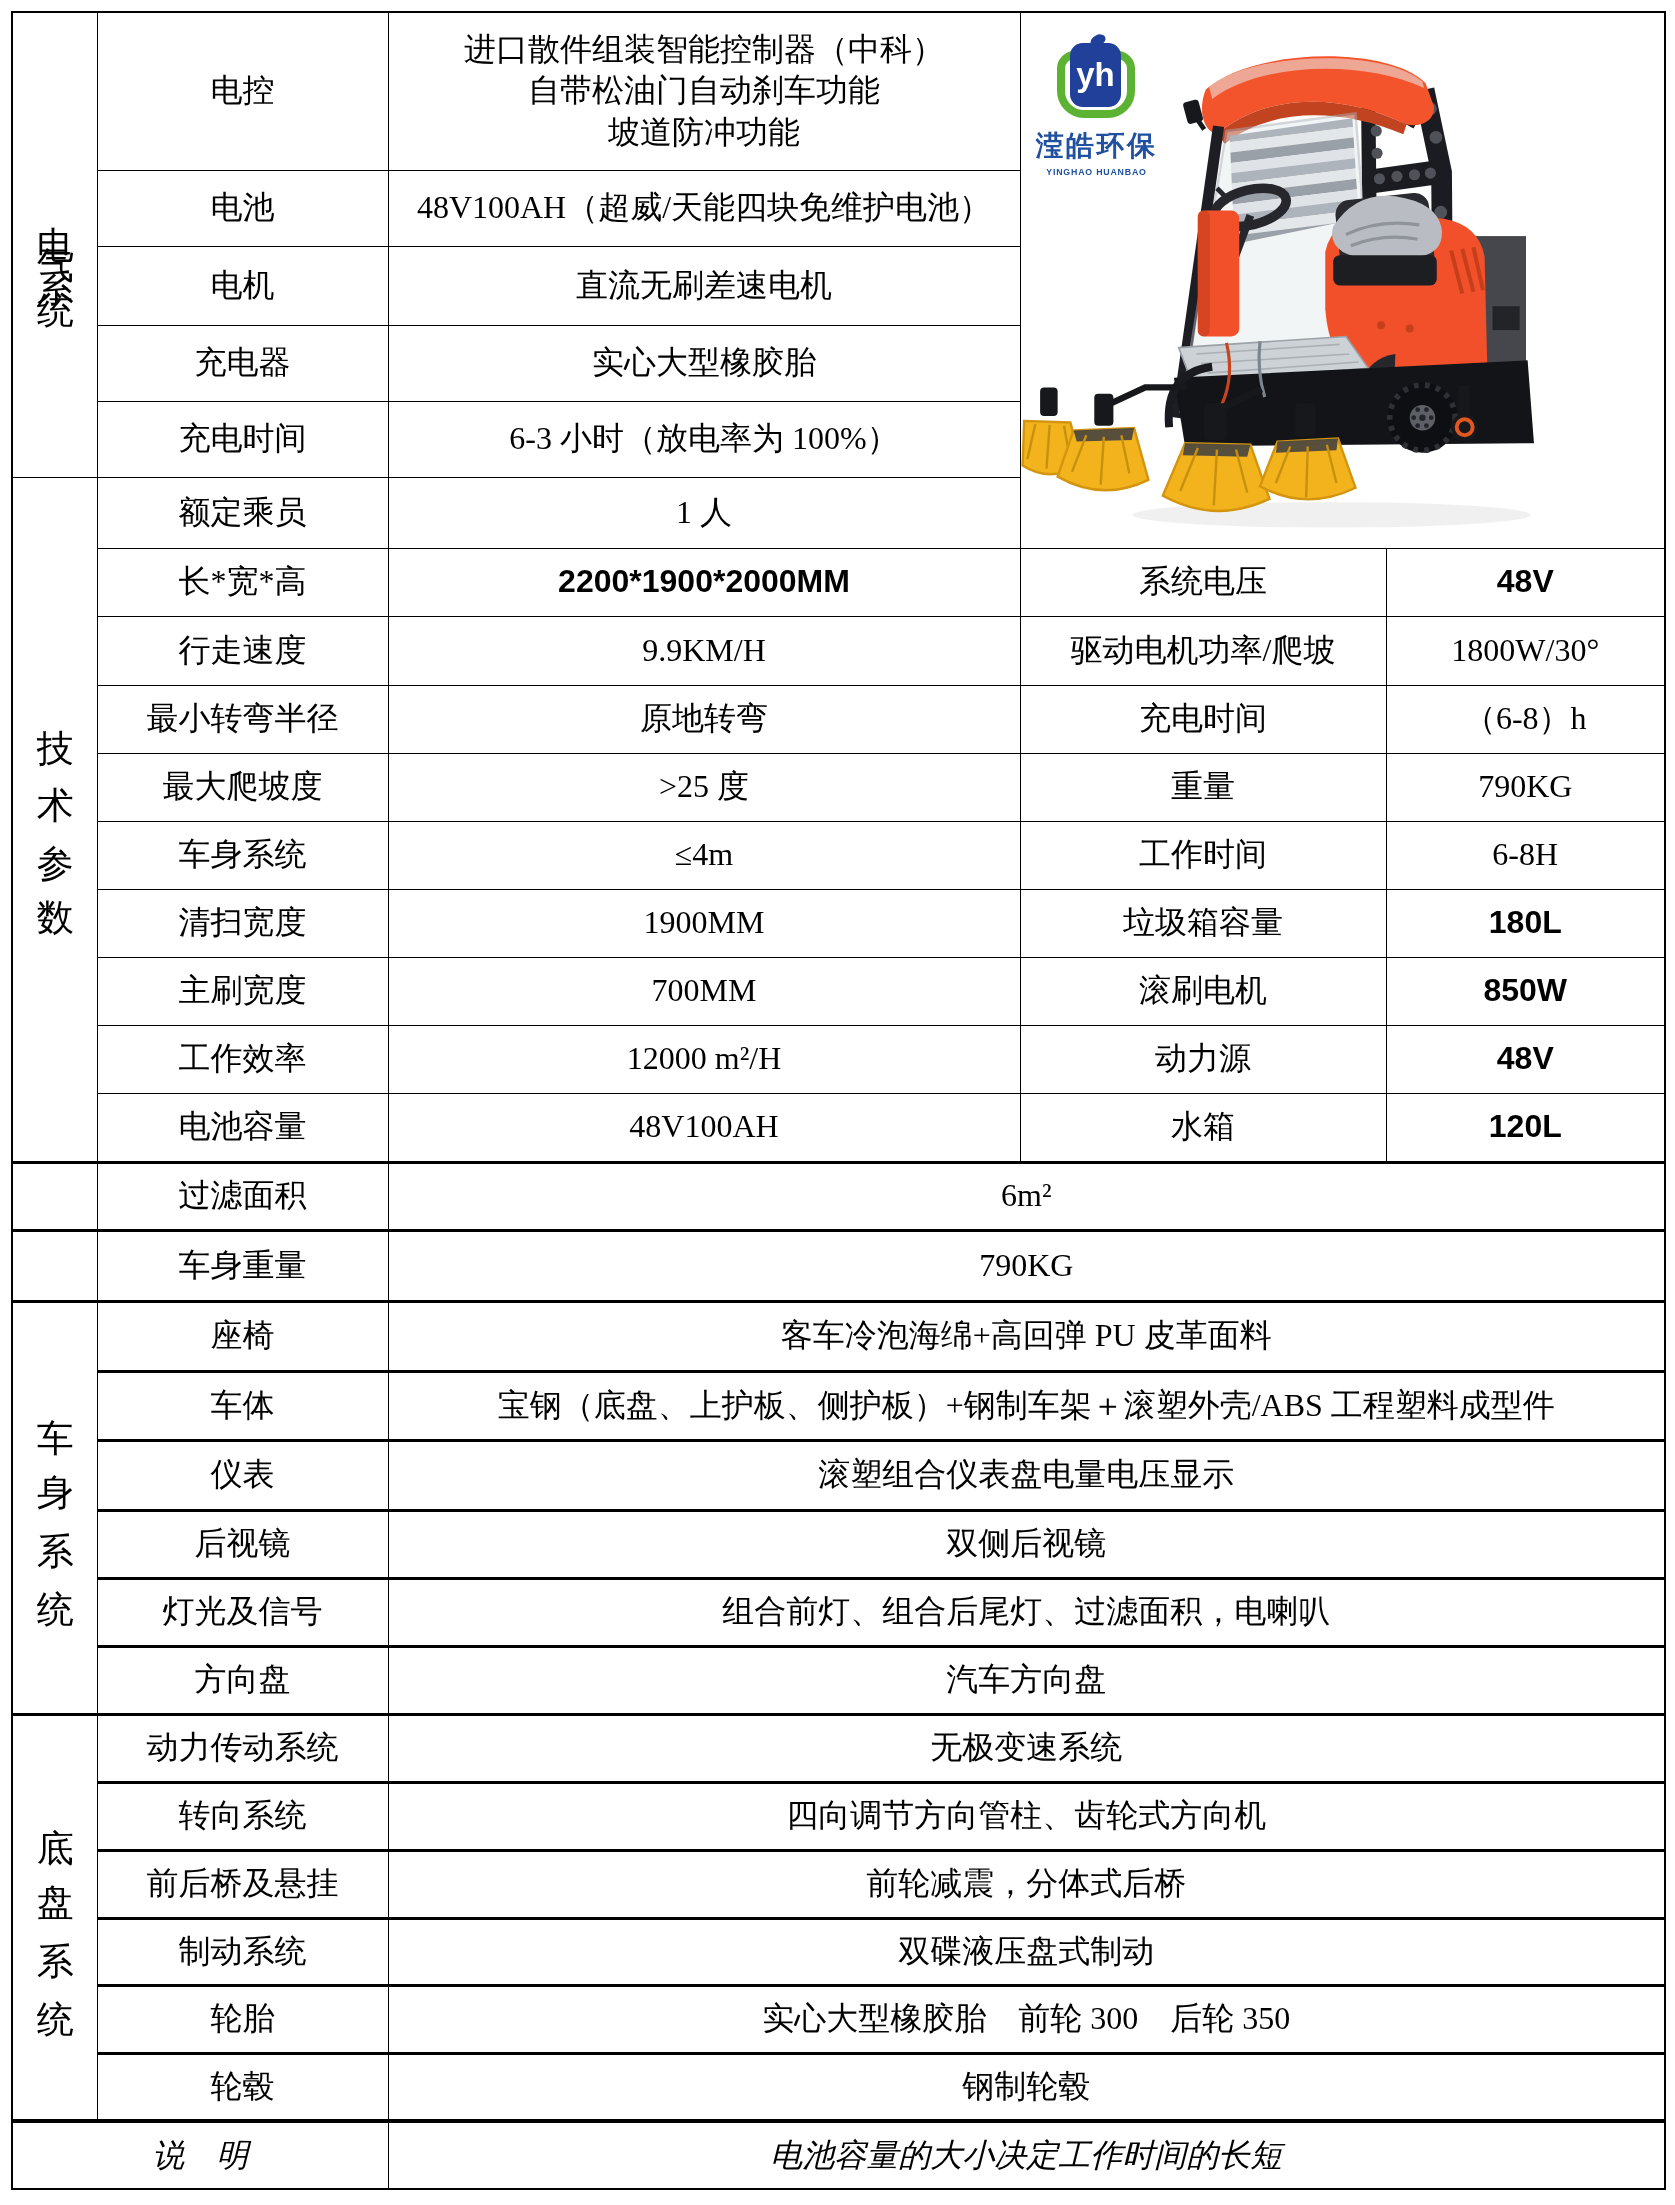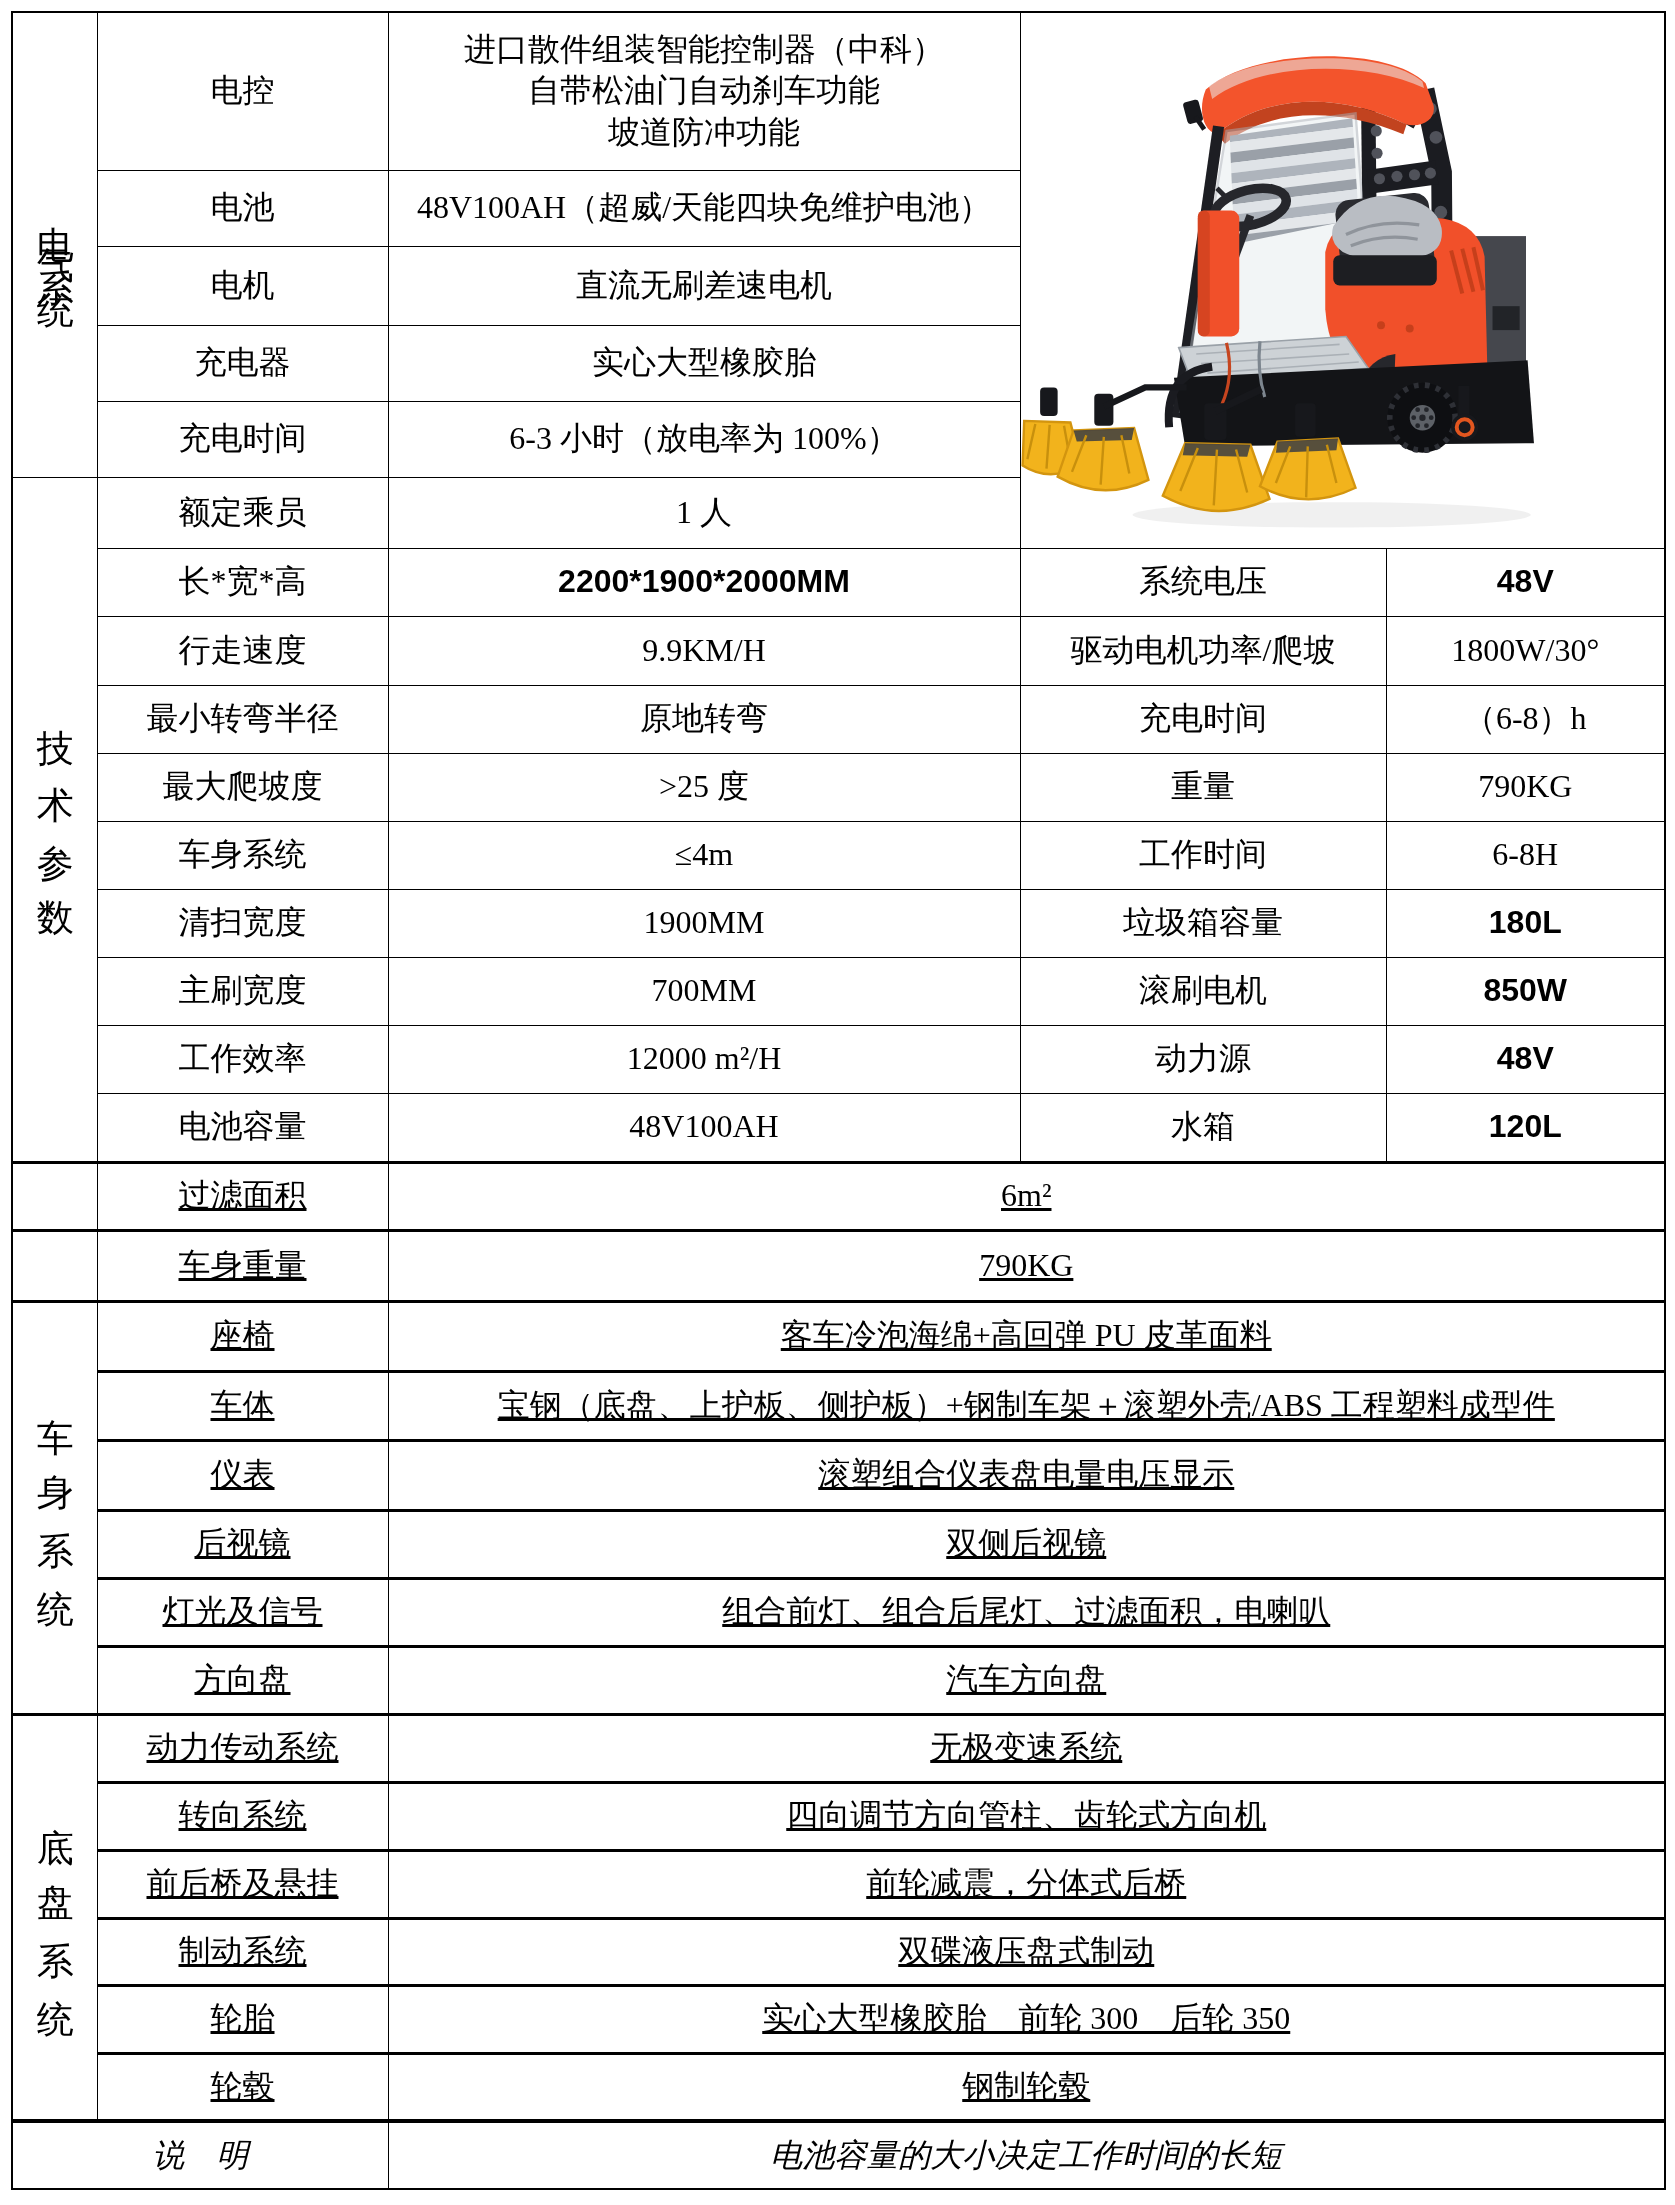--- a/index.html
+++ b/index.html
@@ -3,21 +3,21 @@
 <meta charset="utf-8">
 <style>
   html,body { margin:0; padding:0; background:#ffffff; }
   .page { position:relative; width:1676px; height:2205px; background:#ffffff;
           font-family:"Liberation Serif","DejaVu Serif",serif; color:#000; }
   table.spec { position:absolute; left:11px; top:11px; width:1653px;
                border-collapse:collapse; table-layout:fixed; }
   table.spec td { border:1.6px solid #000; text-align:center; vertical-align:middle;
                   padding:0; font-size:32px; line-height:1.3; overflow:hidden; }
   table.spec { border:2.4px solid #000; }
-  tr.thick td { border-top-width:3.2px;text-decoration:underline; }
+  tr.thick td { border-top-width:3.2px; }
   tr.xthick td { border-top-width:4px;font-style:italic; }
   td.cat { width:85px; }
   .vtext { writing-mode:vertical-rl; text-orientation:upright; font-size:37px; display:inline-block; }
   .gap-sm { letter-spacing:21px; }
   .gap-lg { letter-spacing:57px; }
   td.preline { white-space:pre-line; line-height:1.63; }
   .bold-sans { font-family:"Liberation Sans","DejaVu Sans",sans-serif; font-weight:bold; font-size:33px; }
   td.img-cell { background:#ffffff; }
   
   .logo { position:absolute; left:1031px; top:41px; width:131px; text-align:center; }
@@ -196,20 +196,29 @@
     <td colspan="3">钢制轮毂</td>
   </tr>
 
   <tr class="xthick" style="height:68px">
     <td colspan="2">说　明</td>
     <td colspan="3">电池容量的大小决定工作时间的长短</td>
   </tr>
 </tbody>
     </table>
 
+<div class="logo">
+  <div class="logo-mark">
+    <div class="logo-ring"></div>
+    <div class="logo-blob">yh</div>
+    <div class="logo-leaf"></div>
+  </div>
+  <div class="logo-cn">滢皓环保</div>
+  <div class="logo-en">YINGHAO HUANBAO</div>
+</div>
 
 <svg class="sweeper" viewBox="0 0 806 669" xmlns="http://www.w3.org/2000/svg">
   <defs>
     <clipPath id="wsclip">
           <polygon points="262,154 416,132 424,258 268,290"></polygon>
         </clipPath>
   </defs>
   <ellipse cx="390" cy="630" rx="250" ry="16" fill="#000000" opacity="0.06"></ellipse>
 
   <rect x="556" y="280" width="78" height="195" fill="#45474d"></rect>

